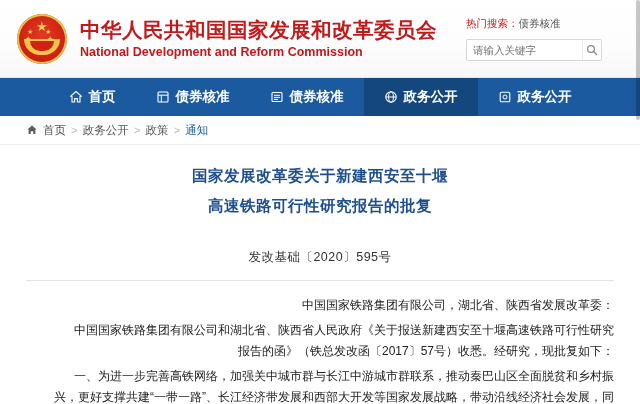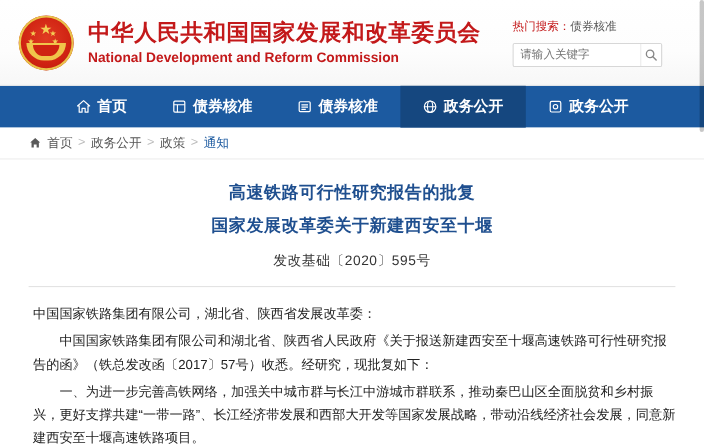--- a/index.html
+++ b/index.html
@@ -183,34 +183,34 @@
     color: #1f4f8f;
     font-size: 15.5px;
     font-weight: bold;
     line-height: 30px;
     letter-spacing: 0.5px;
   }
   .doc-number {
     text-align: center;
     font-size: 12.5px;
     color: #333;
-    margin-top: 8px;
+    margin-top: 28px;
     letter-spacing: 0.5px;
   }
   .doc-rule {
     margin-top: 14px;
     border-top: 1px solid #e3e3e3;
   }
   .doc-body {
     margin-top: 14px;
     font-size: 12px;
     line-height: 21px;
     color: #222;
   }
-  .doc-body p { margin: 0 0 4px 4px; }
+  .doc-body p { margin: 0 0 4px 18px; text-align: right; }
   .p-indent { text-indent: 24px; }
 
   .scrollbar {
     position: absolute;
     right: 0;
     top: 0;
     width: 4px;
     height: 404px;
     background: transparent;
   }
@@ -318,22 +318,22 @@
   <span class="sep">&gt;</span>
   <a href="#">政务公开</a>
   <span class="sep">&gt;</span>
   <a href="#">政策</a>
   <span class="sep">&gt;</span>
   <span class="cur">通知</span>
 </div>
 
 <div class="doc">
   <div class="doc-title">
+    <div>国家发展改革委关于新建西安至十堰</div>
     <div>高速铁路可行性研究报告的批复</div>
-    <div>国家发展改革委关于新建西安至十堰</div>
   </div>
   <div class="doc-number">发改基础〔2020〕595号</div>
   <div class="doc-rule"></div>
   <div class="doc-body">
     <p>中国国家铁路集团有限公司，湖北省、陕西省发展改革委：</p>
     <p class="p-indent">中国国家铁路集团有限公司和湖北省、陕西省人民政府《关于报送新建西安至十堰高速铁路可行性研究报告的函》（铁总发改函〔2017〕57号）收悉。经研究，现批复如下：</p>
     <p class="p-indent">一、为进一步完善高铁网络，加强关中城市群与长江中游城市群联系，推动秦巴山区全面脱贫和乡村振兴，更好支撑共建“一带一路”、长江经济带发展和西部大开发等国家发展战略，带动沿线经济社会发展，同意新建西安至十堰高速铁路项目。</p>
 
   </div>
 </div>

